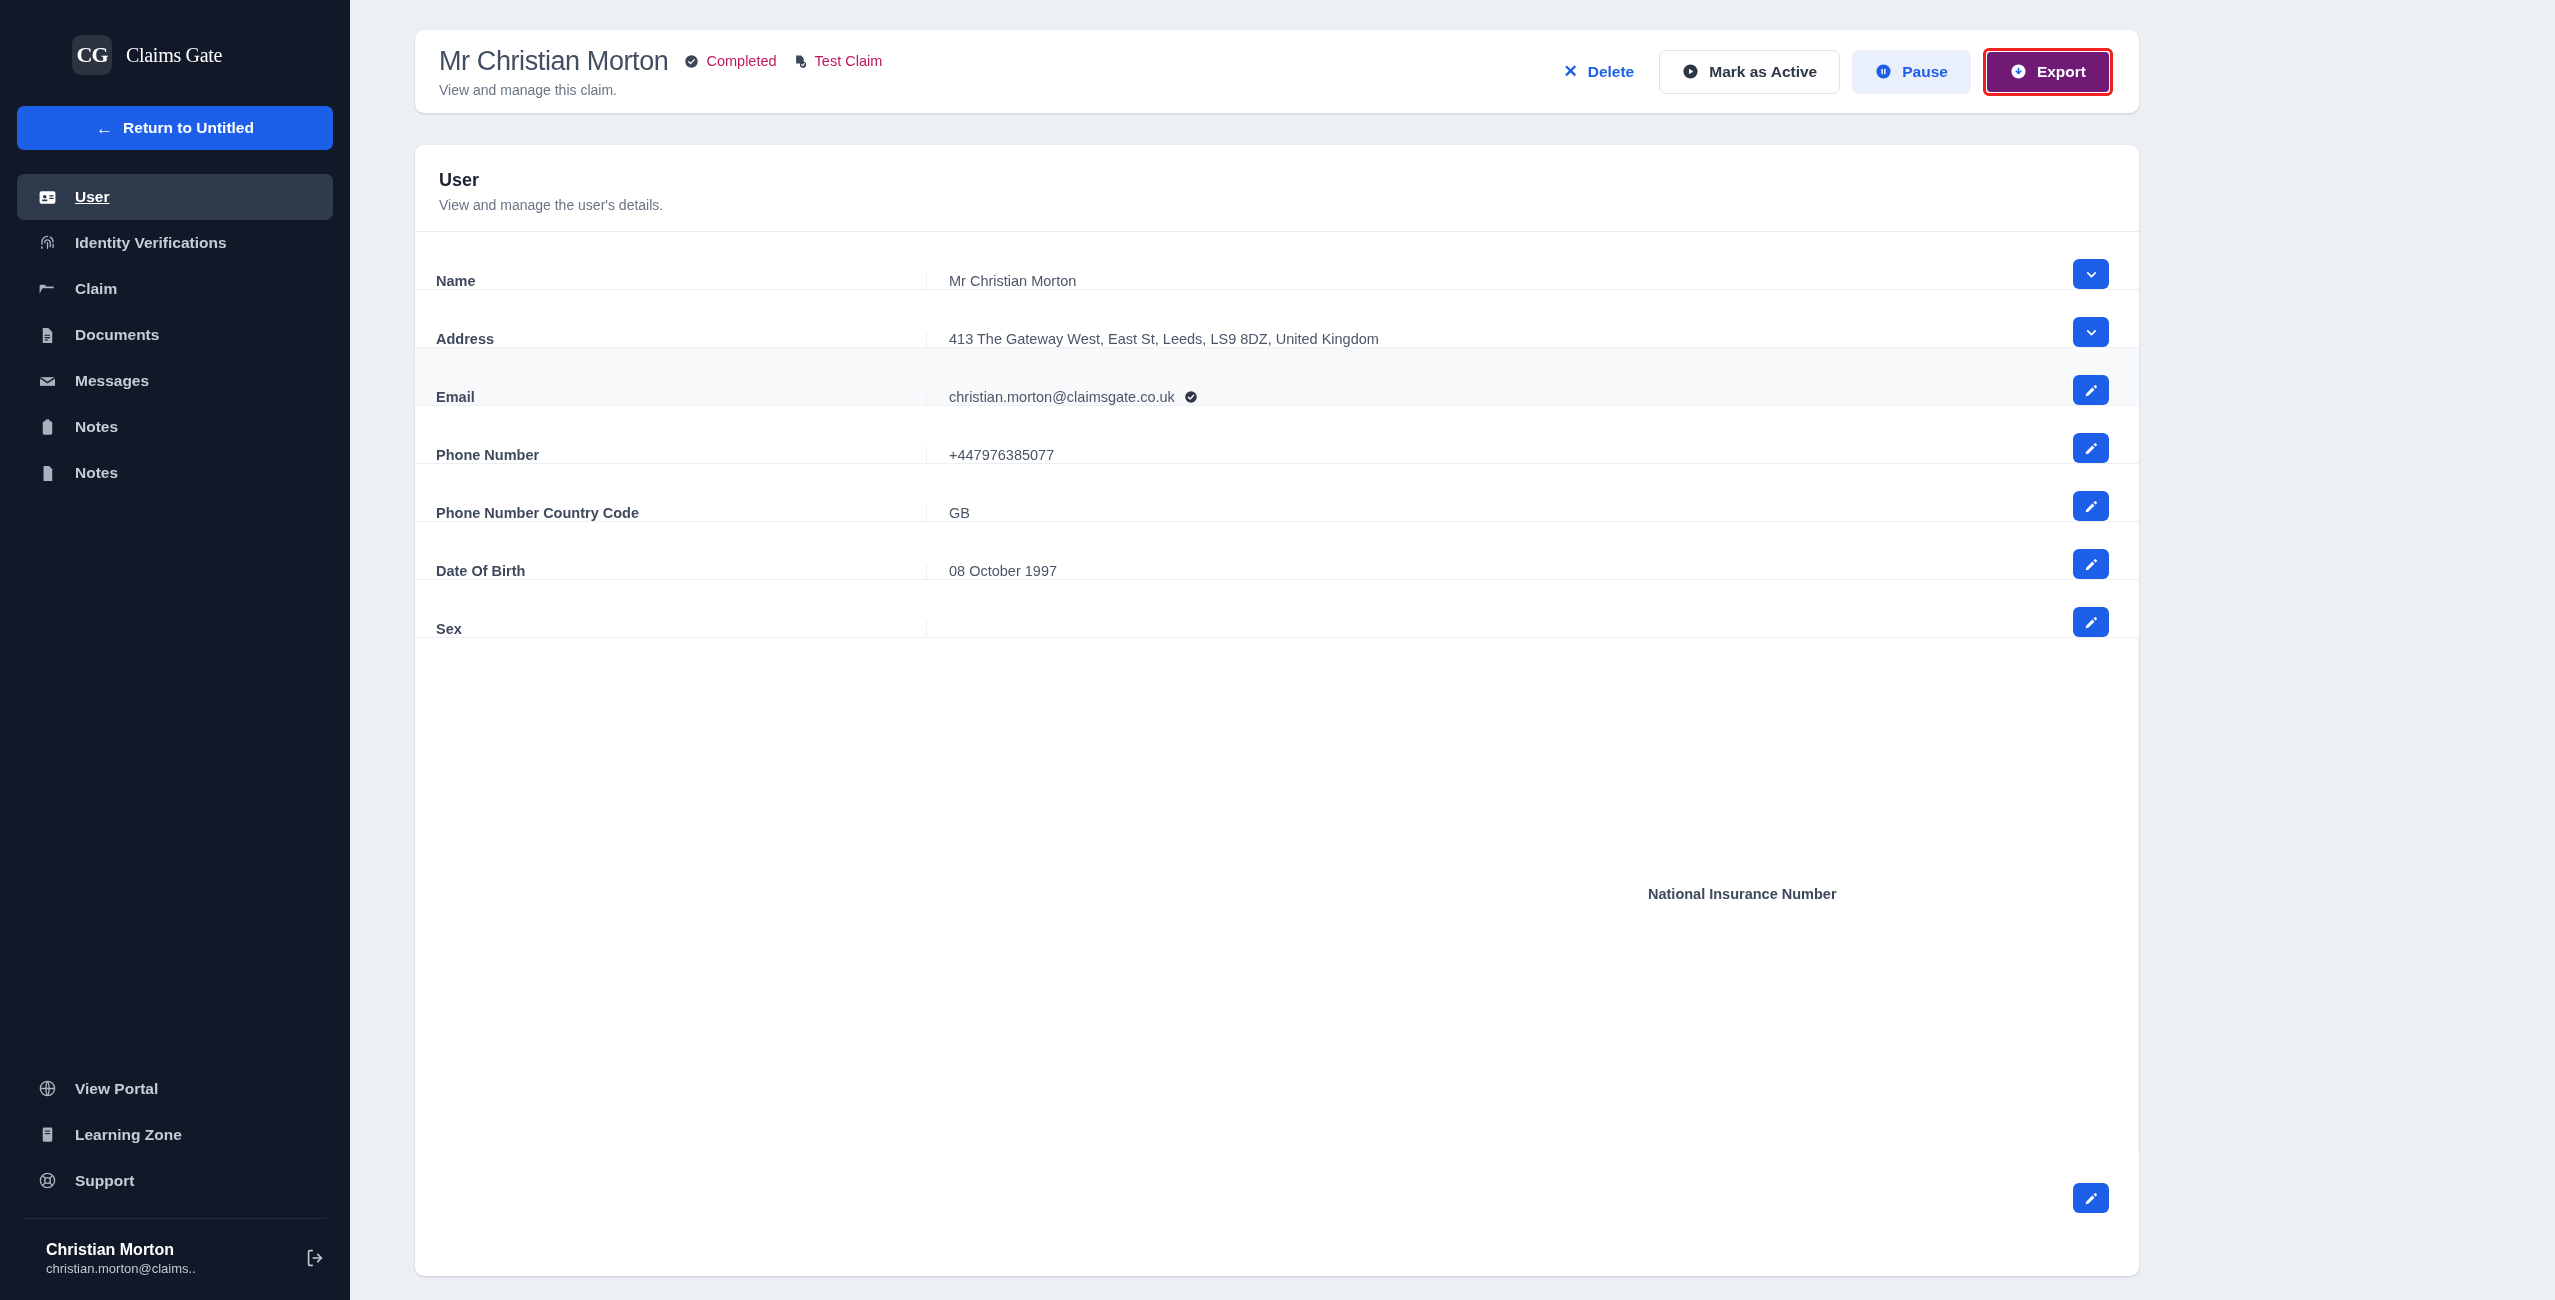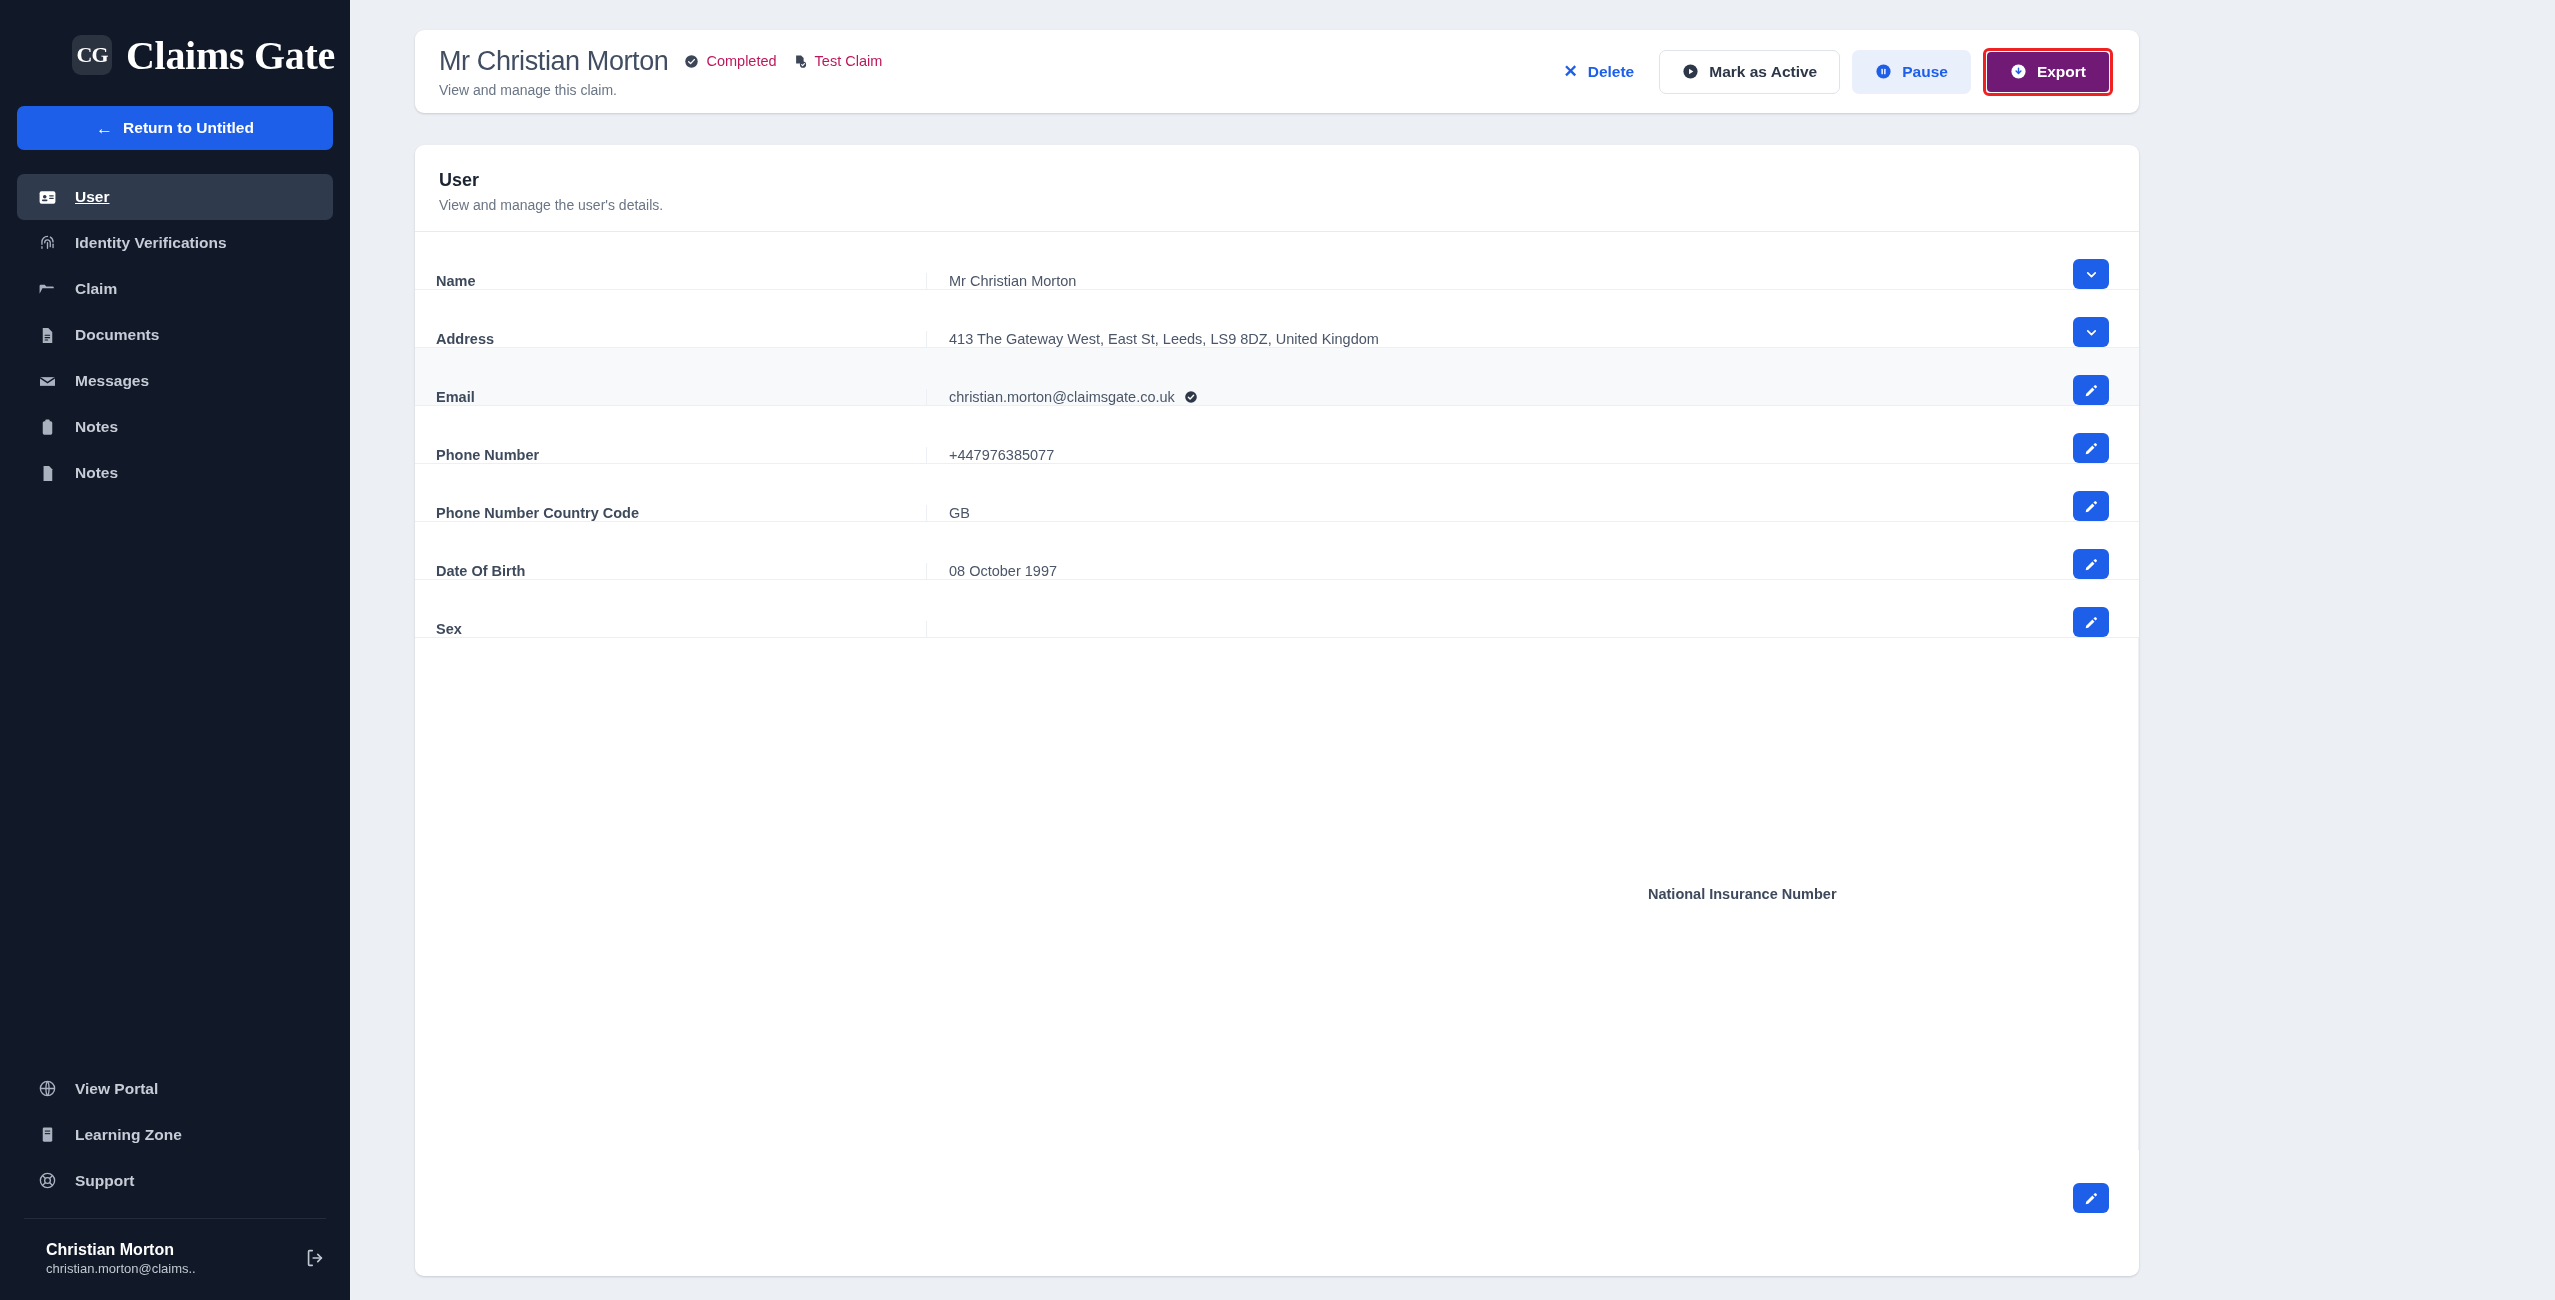--- a/index.html
+++ b/index.html
@@ -27,21 +27,21 @@
   .brand-mark {
     width: 40px; height: 40px; border-radius: 9px;
     background: #2b3240;
     display: flex; align-items: center; justify-content: center;
     color: #ffffff; font-family: "Liberation Serif", serif;
     font-weight: 700; font-size: 22px; letter-spacing: -1px;
     flex: 0 0 40px;
   }
   .brand-name {
     color: #ffffff; font-family: "Liberation Serif", serif;
-    font-size: 40px; font-weight: 700; letter-spacing: -0.3px;
+    font-size: 20px; font-weight: 400; letter-spacing: -0.3px;
   }
   .return-btn {
     margin: 18px 17px 0 17px; height: 44px;
     background: #1d5fe8; border-radius: 7px;
     display: flex; align-items: center; justify-content: center;
     gap: 10px; color: #fff; font-size: 15.5px; font-weight: 700;
     cursor: pointer; border: none;
   }
   .return-btn .arrow { font-size: 17px; line-height: 1; }
   .nav { margin-top: 24px; display: flex; flex-direction: column; }

